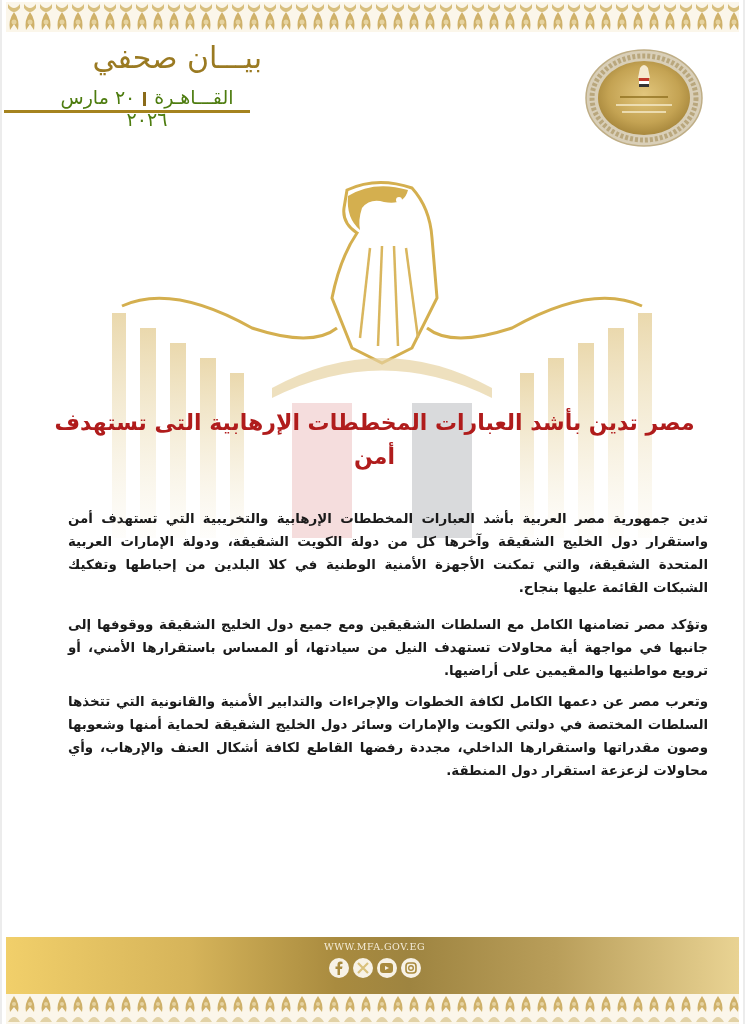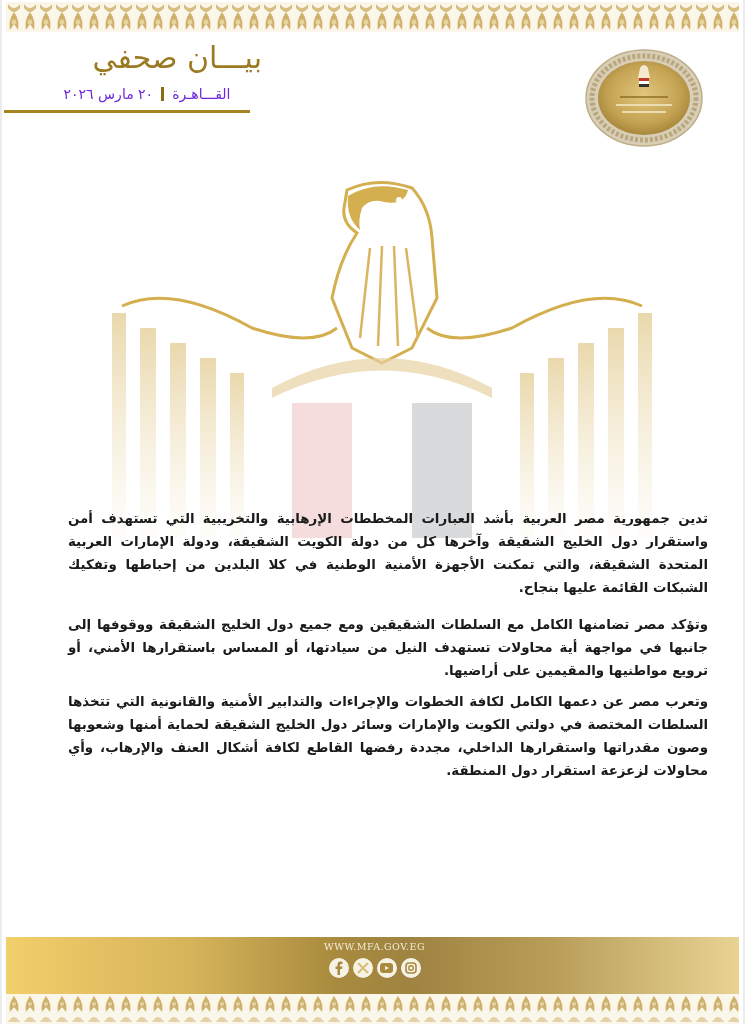--- a/index.html
+++ b/index.html
@@ -11,21 +11,21 @@
     
     .ornament { position: absolute; left: 4px; right: 4px; height: 30px; overflow: hidden; }
     .ornament.top { top: 2px; }
     .ornament.bottom { top: 994px; }
     .ornament svg { display: block; }
 
     
     .title-ar { position: absolute; top: 40px; left: 40px; width: 220px; text-align: right; direction: rtl;
       font-family: "DejaVu Sans", sans-serif; font-size: 30px; color: #9a7a22; letter-spacing: 1px; }
     .dateline { position: absolute; top: 86px; left: 40px; width: 210px; text-align: center; direction: rtl;
-      font-size: 14px; color: #6d28d9; }
+      font-size: 19px; color: #4d7c0f; }
     .dateline .sep { display: inline-block; width: 3px; height: 14px; background: #8a6b1a; vertical-align: -2px; margin: 0 8px; }
     .gold-rule { position: absolute; top: 110px; left: 2px; width: 246px; height: 3px; background: #a5831f; }
 
     .seal { position: absolute; top: 48px; left: 582px; width: 120px; height: 100px; }
 
     
     .watermark { position: absolute; top: 178px; left: 110px; width: 540px; height: 360px; }
 
     
     .headline { position: absolute; top: 406px; left: 40px; width: 665px; direction: rtl; text-align: center;
@@ -130,20 +130,21 @@
       </g>
 
       <path d="M160 210 Q270 150 380 210 L380 220 Q270 165 160 220 Z" fill="#e7d3a3" opacity="0.7"></path>
       <rect x="180" y="225" width="60" height="135" fill="#e8b4b4" opacity="0.45"></rect>
       <rect x="240" y="225" width="60" height="135" fill="#ffffff" opacity="0.6"></rect>
       <rect x="300" y="225" width="60" height="135" fill="#9a9da3" opacity="0.38"></rect>
     </svg>
   </div>
 
   <div class="headline">
+    <div>مصر تدين بأشد العبارات المخططات الإرهابية التى تستهدف أمن</div>
   </div>
 
   <p class="body-text p1">تدين جمهورية مصر العربية بأشد العبارات المخططات الإرهابية والتخريبية التي تستهدف أمن واستقرار دول الخليج الشقيقة وآخرها كل من دولة الكويت الشقيقة، ودولة الإمارات العربية المتحدة الشقيقة، والتي تمكنت الأجهزة الأمنية الوطنية في كلا البلدين من إحباطها وتفكيك الشبكات القائمة عليها بنجاح.</p>
   <p class="body-text p2">وتؤكد مصر تضامنها الكامل مع السلطات الشقيقين ومع جميع دول الخليج الشقيقة ووقوفها إلى جانبها في مواجهة أية محاولات تستهدف النيل من سيادتها، أو المساس باستقرارها الأمني، أو ترويع مواطنيها والمقيمين على أراضيها.</p>
   <p class="body-text p3">وتعرب مصر عن دعمها الكامل لكافة الخطوات والإجراءات والتدابير الأمنية والقانونية التي تتخذها السلطات المختصة في دولتي الكويت والإمارات وسائر دول الخليج الشقيقة لحماية أمنها وشعوبها وصون مقدراتها واستقرارها الداخلي، مجددة رفضها القاطع لكافة أشكال العنف والإرهاب، وأي محاولات لزعزعة استقرار دول المنطقة.</p>
 
   <div class="footer-band"></div>
   <div class="footer-url">WWW.MFA.GOV.EG</div>
   <div class="socials">
     <div class="soc">

